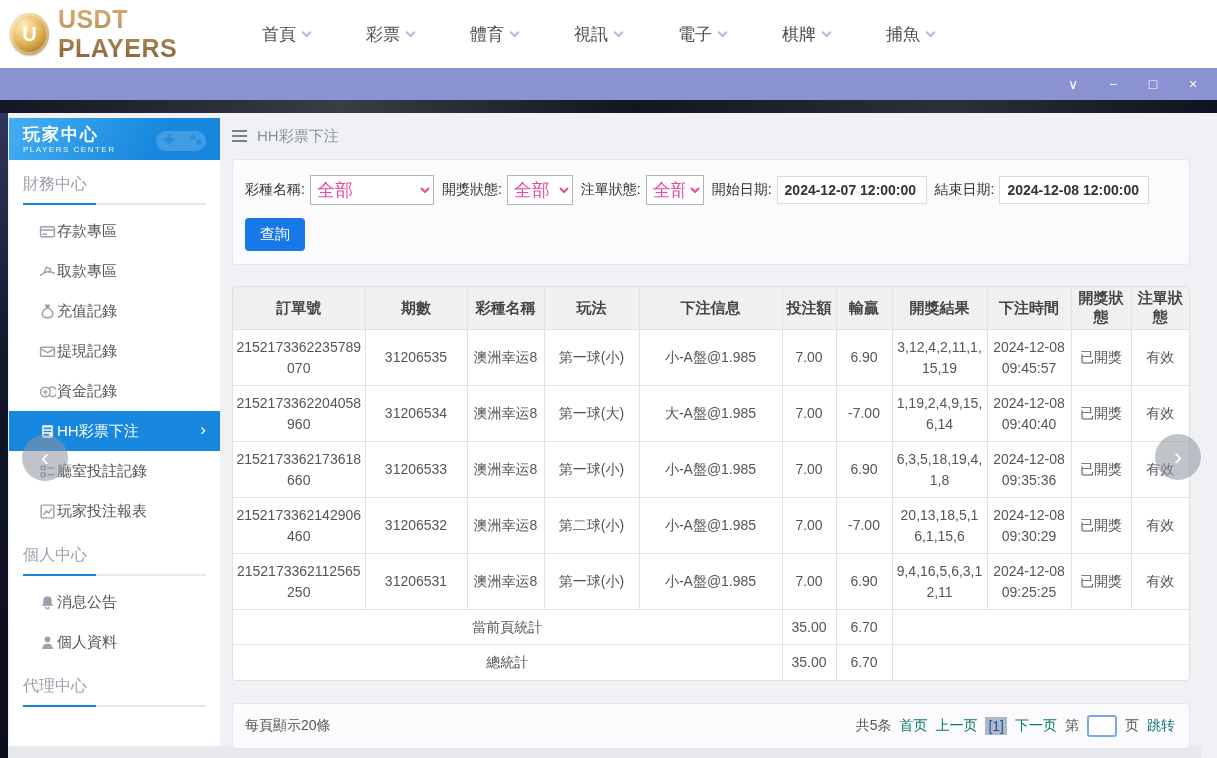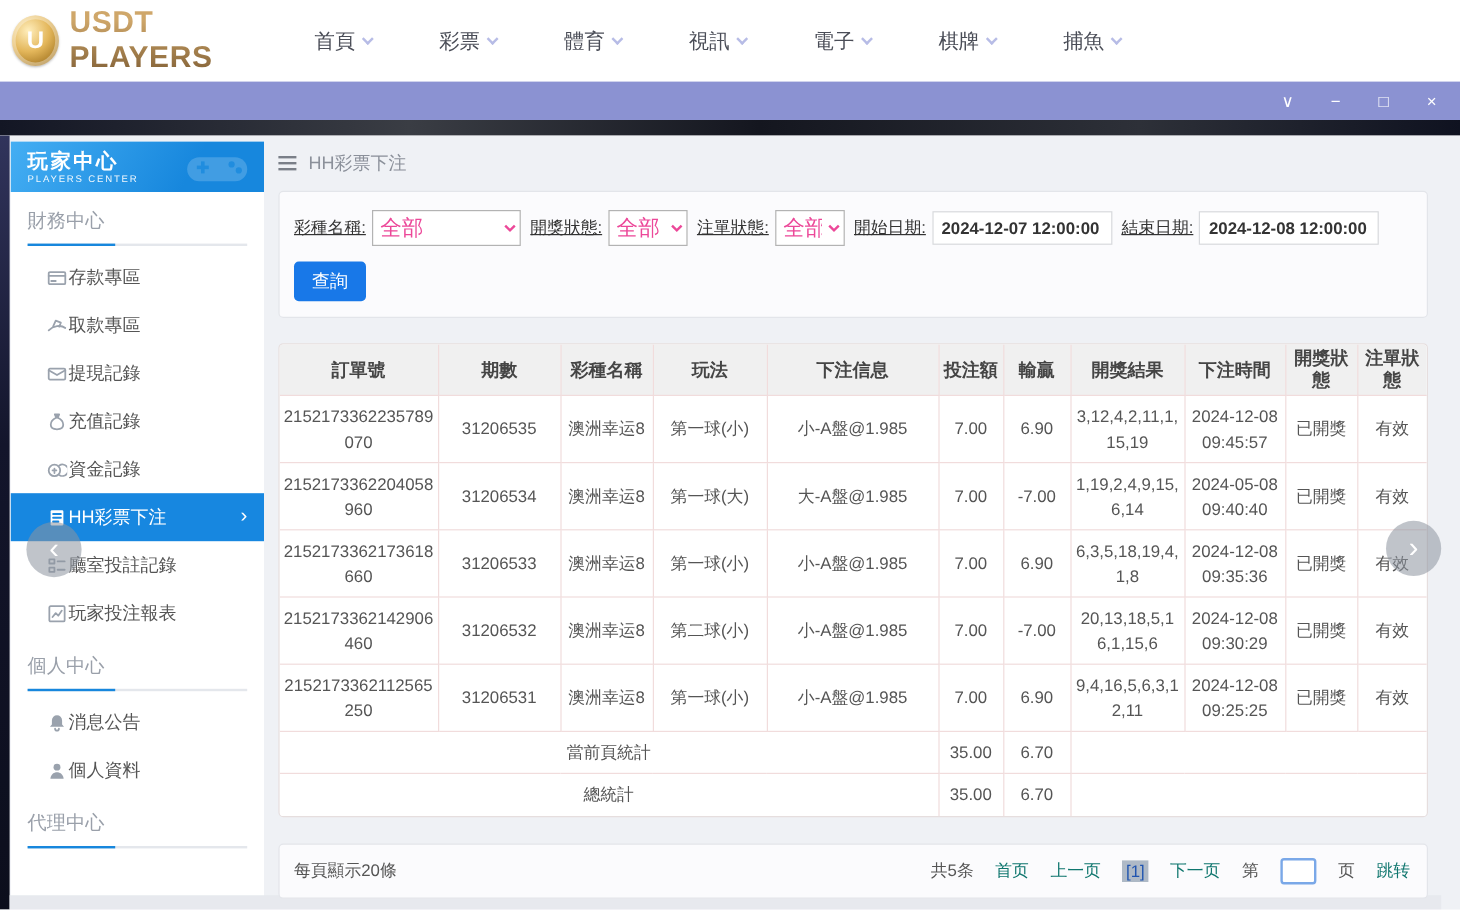--- a/index.html
+++ b/index.html
@@ -65,40 +65,40 @@
   
   .main { position:absolute; left:232px; top:0; width:958px; }
   .breadcrumb { height:46px; display:flex; align-items:center; gap:10px; color:#8b909a; font-size:15px; }
   .burger { display:inline-flex; flex-direction:column; gap:3px; cursor:pointer; }
   .burger span { width:15px; height:2px; background:#7a7f88; }
 
   .panel { background:#fbfbfd; border:1px solid #e3e5ea; border-radius:4px; }
 
   .filter-panel { padding:15px 12px 13px; margin-bottom:21px; }
   .filter-row { display:flex; align-items:center; font-size:14px; color:#333; white-space:nowrap; }
-  .filter-row label { margin-right:5px;text-decoration:underline; }
+  .filter-row label { margin-right:5px; }
   .filter-row label + select, .filter-row label + input { margin-right:8px; }
   select { height:30px; border:1px solid #b3b3b3; border-radius:0; background:#fff; font-size:18px; color:#ec4899; padding:0 2px; }
   .sel-lottery { width:124px; } .sel-draw { width:66px; } .sel-order { width:58px; }
   .date-input { height:28px; width:150px; border:1px solid #d7d9dd; font-size:14px; padding:0 7px; color:#333; background:#fff;font-weight:bold; }
   .search-btn { margin-top:13px; background:#1878e8; color:#fff; border:none; border-radius:4px; font-size:15px; padding:7px 15px; cursor:pointer; }
 
   .table-panel { border:1px solid #e6dede; border-radius:4px; overflow:hidden; background:#fff; margin-bottom:22px; }
   table { border-collapse:collapse; width:100%; table-layout:fixed; font-size:14px; color:#555; }
   th { background:#f0f0f0; font-size:15px; color:#454545; height:42px; font-weight:bold; border:1px solid #f1dcdc; padding:2px 1px; }
   td { border:1px solid #f1dcdc; text-align:center; padding:5px 3px; word-break:break-all; line-height:1.45; }
   tr.data-row td { height:56px; }
   tr.sum-row td { height:35px; }
   table tr > *:first-child { border-left:none; }
   table tr > *:last-child { border-right:none; }
   table tr:first-child th { border-top:none; }
   table tr:last-child td { border-bottom:none; }
 
   .pagination-panel { height:46px; display:flex; align-items:center; justify-content:space-between; padding:0 14px 0 12px; font-size:14px; color:#555; }
-  .pag-right { display:flex; align-items:center; gap:18px; }
+  .pag-right { display:flex; align-items:center; gap:8px; }
   .pg-link { color:#0f766e; cursor:pointer; }
   .pg-current { background:#aeb9c6; color:#2155b0; padding:1px 3px; font-size:14px; }
   .pg-text { color:#555; }
   .jump-input { width:30px; height:22px; border:2px solid #7aa8e8; border-radius:3px; }
 </style>
 </head>
 <body>
 
 <div class="navbar">
   <div class="logo">
@@ -183,34 +183,34 @@
             <svg viewBox="0 0 16 16">
               <path d="M1.5 11.5c3.5-3.5 9.5-4.5 13-1.8"></path>
               <path d="M5 8.5l2-4.5 4 1.5-1.2 3.2"></path>
             </svg>
           </span>
           <span>取款專區</span>
         </div>
         <div class="sb-item">
           <span class="sb-icon">
             <svg viewBox="0 0 16 16">
+              <path d="M6.3 2.2h3.4l-1 2.3h-1.4z" fill="currentColor"></path>
+              <path d="M7.3 4.8C4.6 6 3.1 8 3.1 10.4c0 2.4 2 3.5 4.9 3.5s4.9-1.1 4.9-3.5C12.9 8 11.4 6 8.7 4.8z"></path>
+            </svg>
+          </span>
+          <span>充值記錄</span>
+        </div>
+        <div class="sb-item">
+          <span class="sb-icon">
+            <svg viewBox="0 0 16 16">
               <rect x="1.5" y="4" width="13" height="8.5" rx="1"></rect>
               <path d="M1.5 5.2l6.5 3.8 6.5-3.8"></path>
             </svg>
           </span>
           <span>提現記錄</span>
-        </div>
-        <div class="sb-item">
-          <span class="sb-icon">
-            <svg viewBox="0 0 16 16">
-              <path d="M6.3 2.2h3.4l-1 2.3h-1.4z" fill="currentColor"></path>
-              <path d="M7.3 4.8C4.6 6 3.1 8 3.1 10.4c0 2.4 2 3.5 4.9 3.5s4.9-1.1 4.9-3.5C12.9 8 11.4 6 8.7 4.8z"></path>
-            </svg>
-          </span>
-          <span>充值記錄</span>
         </div>
         <div class="sb-item">
           <span class="sb-icon">
             <svg viewBox="0 0 16 16">
               <circle cx="6" cy="8.5" r="4.5"></circle>
               <path d="M9.8 4.6a4.5 4.5 0 1 1 .2 7.6"></path>
               <path d="M4.5 8.5h3M6 7v3.5"></path>
             </svg>
           </span>
           <span>資金記錄</span>
@@ -353,21 +353,21 @@
             </tr>
             <tr class="data-row">
               <td>2152173362204058960</td>
               <td>31206534</td>
               <td>澳洲幸运8</td>
               <td>第一球(大)</td>
               <td>大-A盤@1.985</td>
               <td>7.00</td>
               <td>-7.00</td>
               <td>1,19,2,4,9,15,6,14</td>
-              <td>2024-05-08 09:40:40</td>
+              <td>2024-12-08 09:40:40</td>
               <td>已開獎</td>
               <td>有效</td>
             </tr>
             <tr class="data-row">
               <td>2152173362173618660</td>
               <td>31206533</td>
               <td>澳洲幸运8</td>
               <td>第一球(小)</td>
               <td>小-A盤@1.985</td>
               <td>7.00</td>

